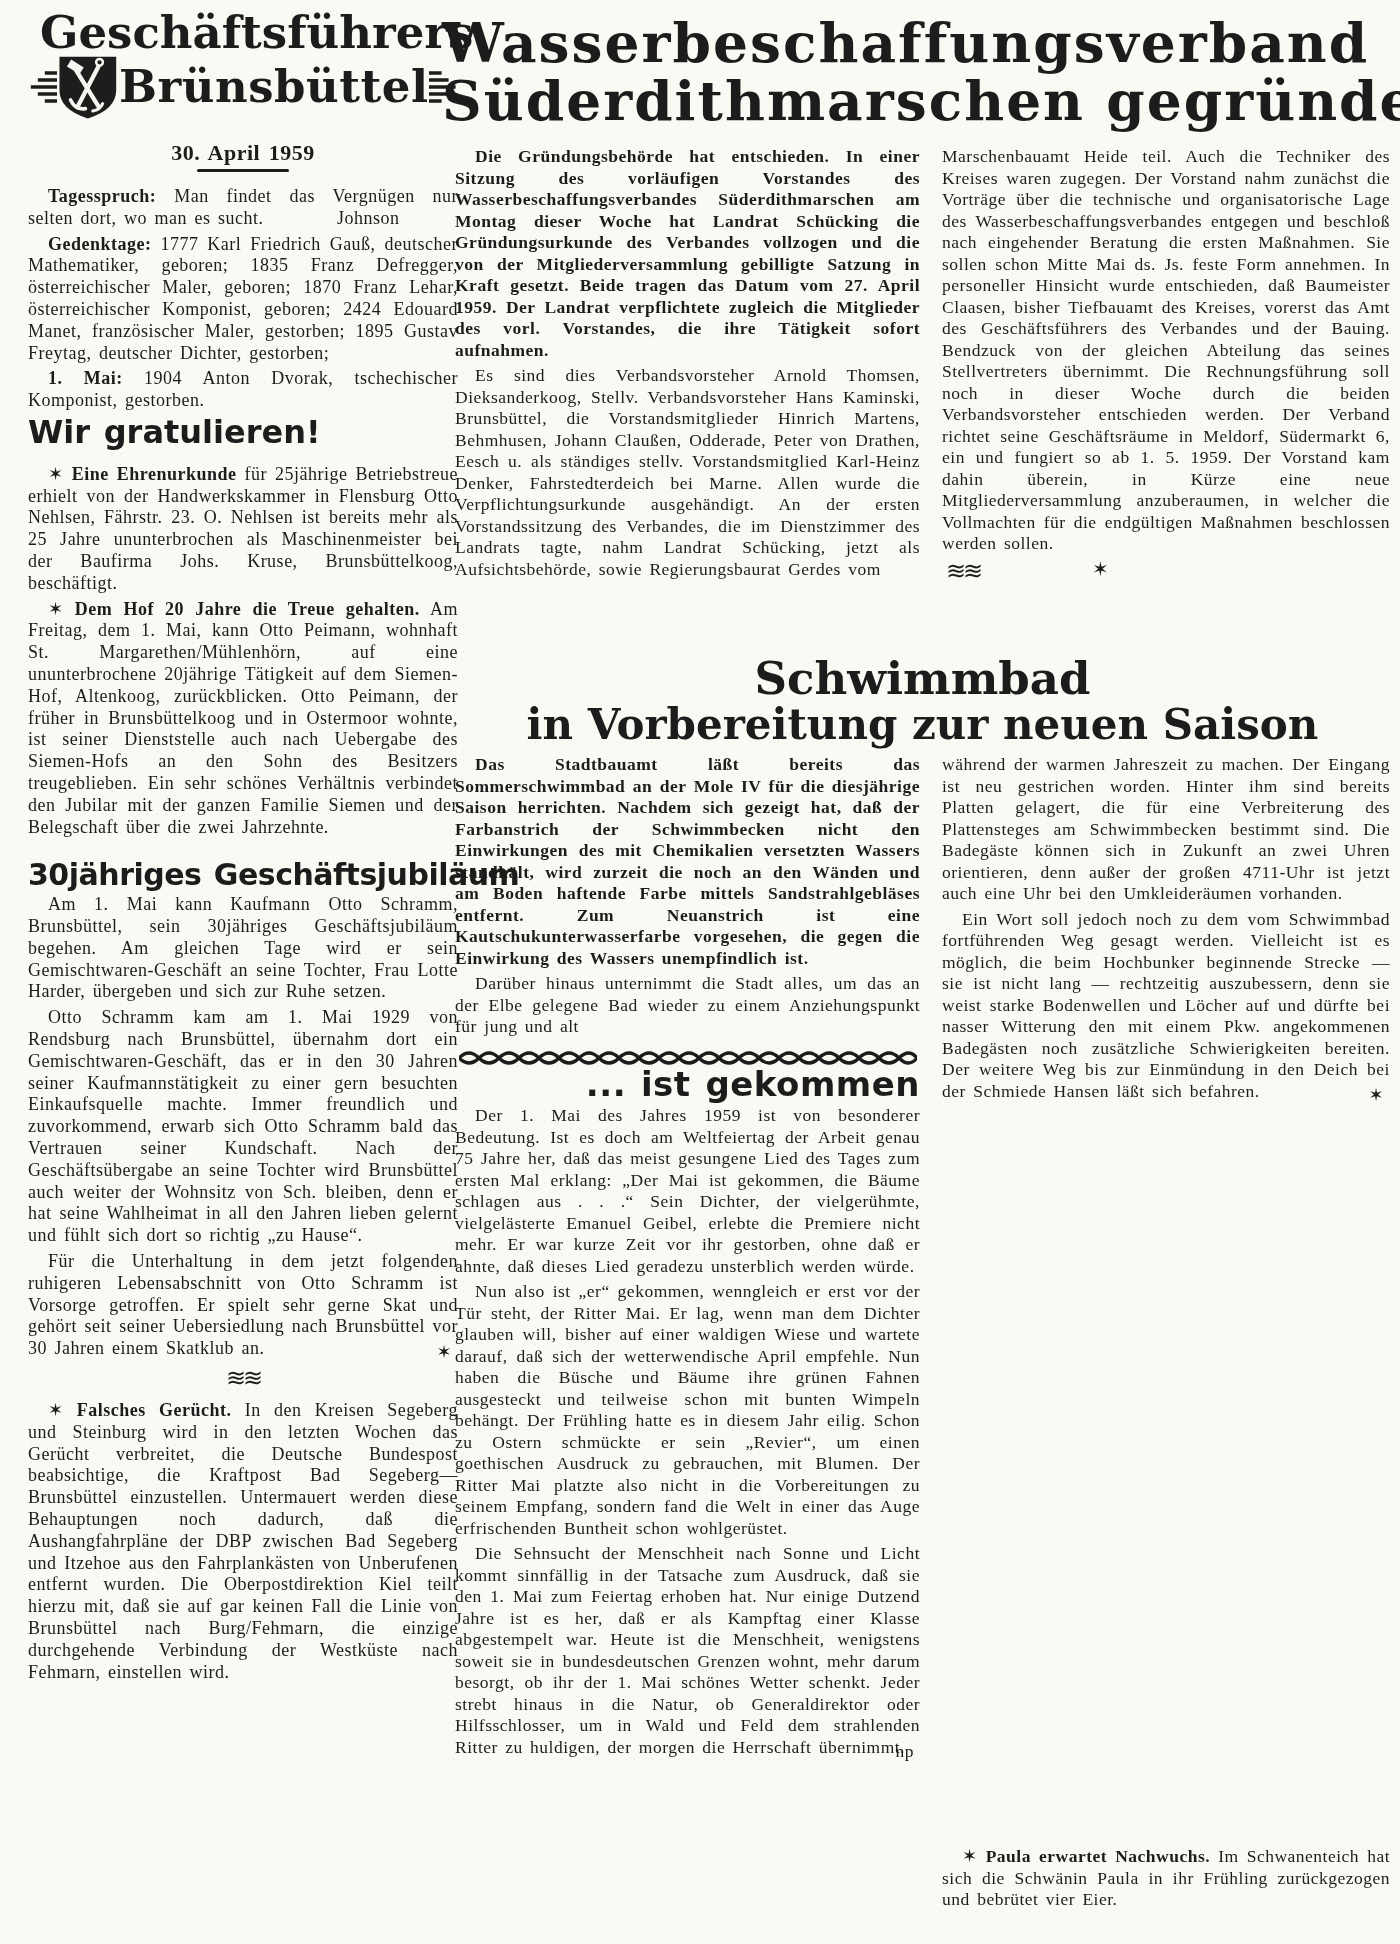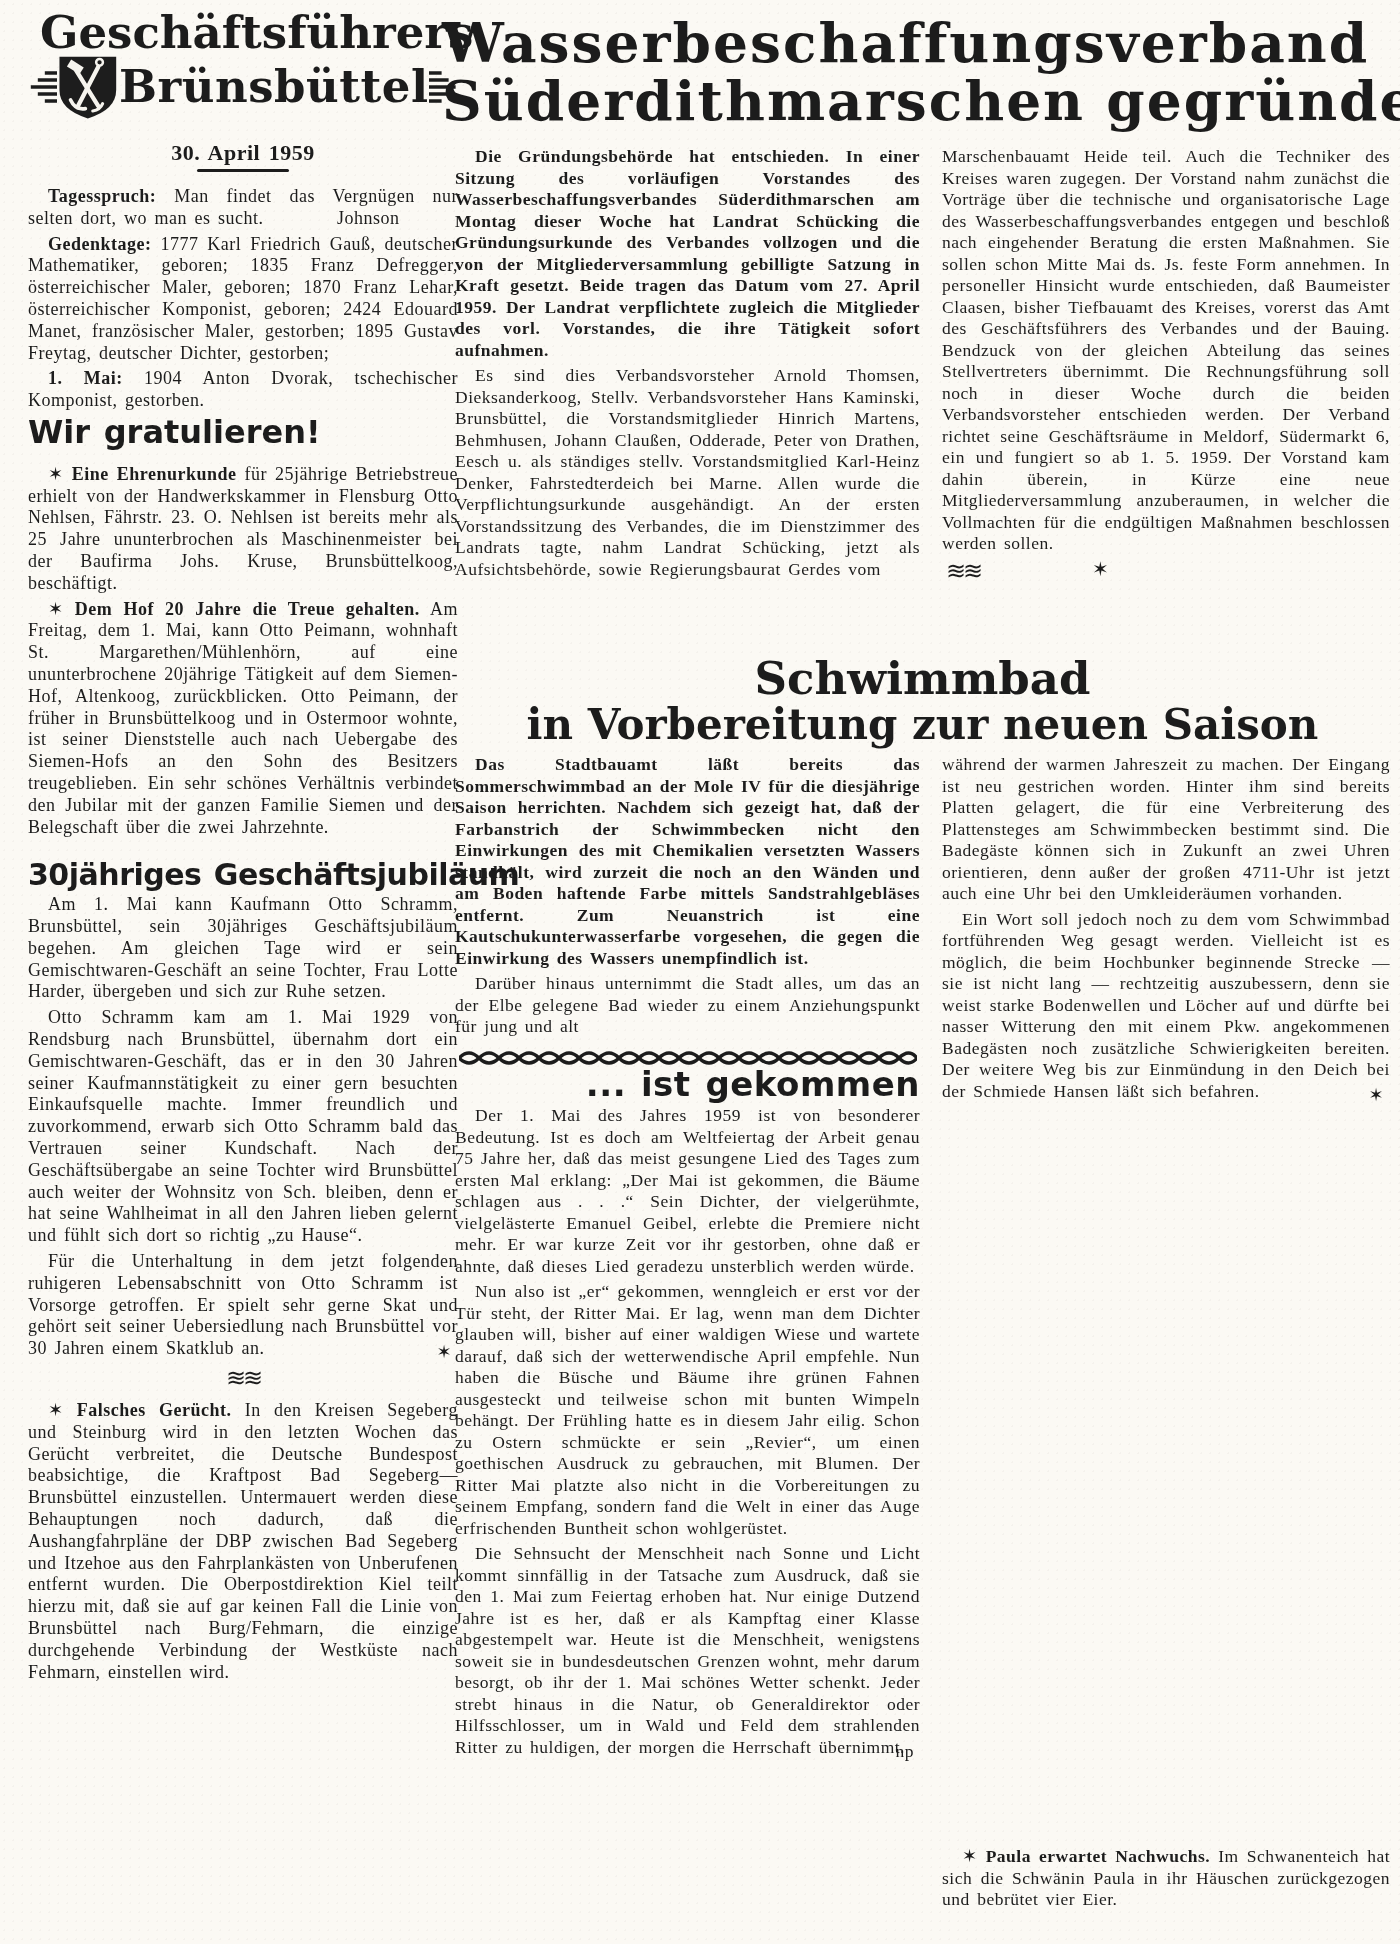--- a/index.html
+++ b/index.html
@@ -163,16 +163,16 @@
     <div class="sig-right">np</div>
   </div>
 
   <div class="sb-col2 bodytext">
     <p class="noindent">während der warmen Jahreszeit zu machen. Der Eingang ist neu gestrichen worden. Hinter ihm sind bereits Platten gelagert, die für eine Verbreiterung des Plattensteges am Schwimmbecken bestimmt sind. Die Badegäste können sich in Zukunft an zwei Uhren orientieren, denn außer der großen 4711-Uhr ist jetzt auch eine Uhr bei den Umkleideräumen vorhanden.</p>
     <p>Ein Wort soll jedoch noch zu dem vom Schwimmbad fortführenden Weg gesagt werden. Vielleicht ist es möglich, die beim Hochbunker beginnende Strecke — sie ist nicht lang — rechtzeitig auszubessern, denn sie weist starke Bodenwellen und Löcher auf und dürfte bei nasser Witterung den mit einem Pkw. angekommenen Badegästen noch zusätzliche Schwierigkeiten bereiten. Der weitere Weg bis zur Einmündung in den Deich bei der Schmiede Hansen läßt sich befahren.</p>
     <div class="sig-right"><span class="star">✶</span></div>
   </div>
 
   <div class="paula bodytext">
-    <p><span class="star">✶</span> <b>Paula erwartet Nachwuchs.</b> <span>Im Schwanenteich hat sich die Schwänin Paula in ihr Häuschen zurückgezogen und bebrütet vier Eier.</span></p>
+    <p><span class="star">✶</span> <b>Paula erwartet Nachwuchs.</b> <span>Im Schwanenteich hat sich die Schwänin Paula in ihr Frühling zurückgezogen und bebrütet vier Eier.</span></p>
   </div>
 
 </div>
 
 </body></html>

